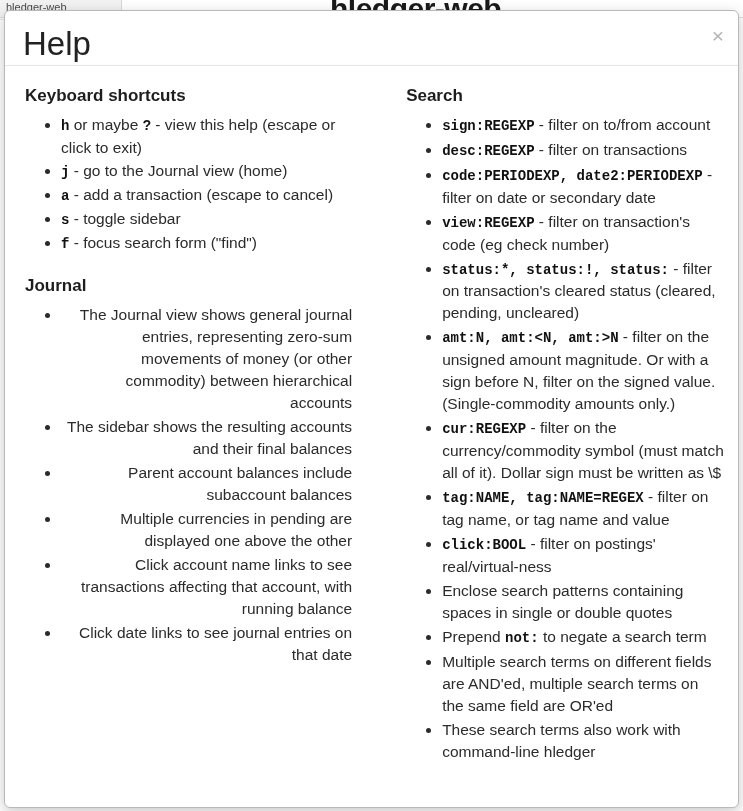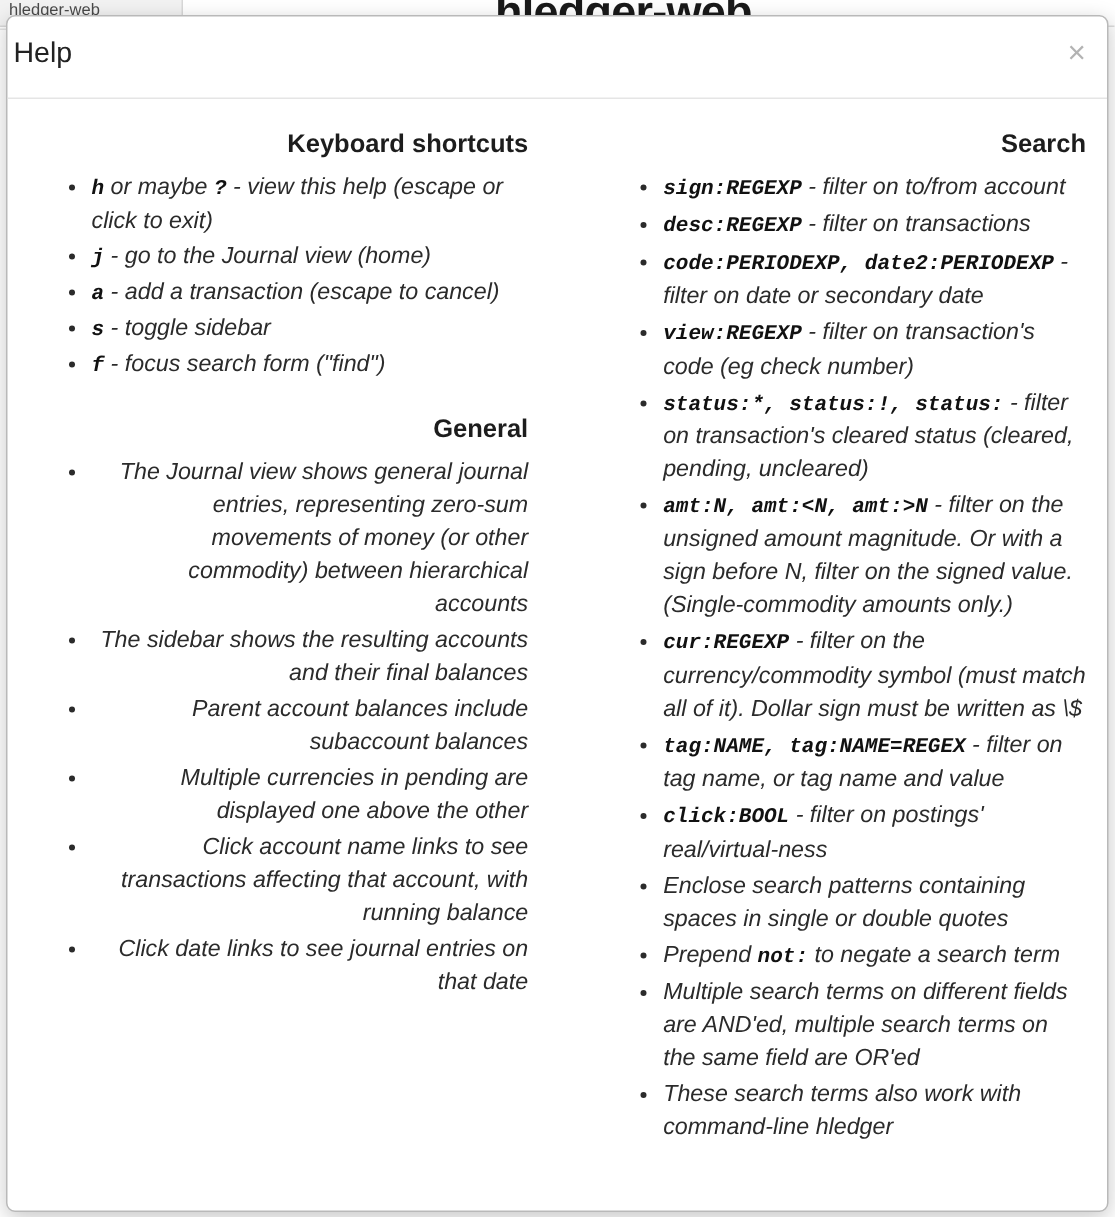--- a/index.html
+++ b/index.html
@@ -82,23 +82,23 @@
     overflow: hidden;
   }
   .modal-header {
     position: relative;
     height: 55px;
     border-bottom: 1px solid #e5e5e5;
     box-sizing: border-box;
   }
   .modal-title {
     position: absolute;
-    left: 4px;
+    left: 18px;
     top: 14px;
-    font-size: 19px;
+    font-size: 33px;
     color: #222;
     font-weight: normal;
   }
   .modal-close {
     position: absolute;
     right: 14px;
     top: 14px;
     font-size: 21px;
     line-height: 1;
     color: #b3b3b3;
@@ -125,37 +125,35 @@
   .col-right {
     width: 350px;
     margin-left: 38px;
   }
 
   h4.section {
     margin: 0 0 8px 6px;
     font-size: 17px;
     font-weight: bold;
     color: #1d1d1d;
-    text-align: right;
   }
   h4.section.second {
     margin-top: 22px;
   }
 
   ul.helplist {
     margin: 0;
     padding-left: 42px;
     list-style-type: disc;
   }
   ul.helplist li {
     font-size: 15.5px;
     line-height: 1.42;
     color: #2b2b2b;
     margin-bottom: 1px;
-    font-style: italic;
   }
   ul.helplist.general li {
     margin-bottom: 2px;
     text-align: right;
   }
   ul.helplist.search li {
     margin-bottom: 2px;
   }
   code, .kbd {
     font-family: "Liberation Mono", monospace;
@@ -190,21 +188,21 @@
     <div class="col col-left">
       <h4 class="section">Keyboard shortcuts</h4>
       <ul class="helplist shortcuts">
         <li><code class="kbd">h</code> or maybe <code class="kbd">?</code> - view this help (escape or click to exit)</li>
         <li><code class="kbd">j</code> - go to the Journal view (home)</li>
         <li><code class="kbd">a</code> - add a transaction (escape to cancel)</li>
         <li><code class="kbd">s</code> - toggle sidebar</li>
         <li><code class="kbd">f</code> - focus search form ("find")</li>
       </ul>
 
-      <h4 class="section second">General</h4>
+      <h4 class="section second">Journal</h4>
       <ul class="helplist general">
         <li>The Journal view shows general journal entries, representing zero-sum movements of money (or other commodity) between hierarchical accounts</li>
         <li>The sidebar shows the resulting accounts and their final balances</li>
         <li>Parent account balances include subaccount balances</li>
         <li>Multiple currencies in pending are displayed one above the other</li>
         <li>Click account name links to see transactions affecting that account, with running balance</li>
         <li>Click date links to see journal entries on that date</li>
       </ul>
     </div>
 

